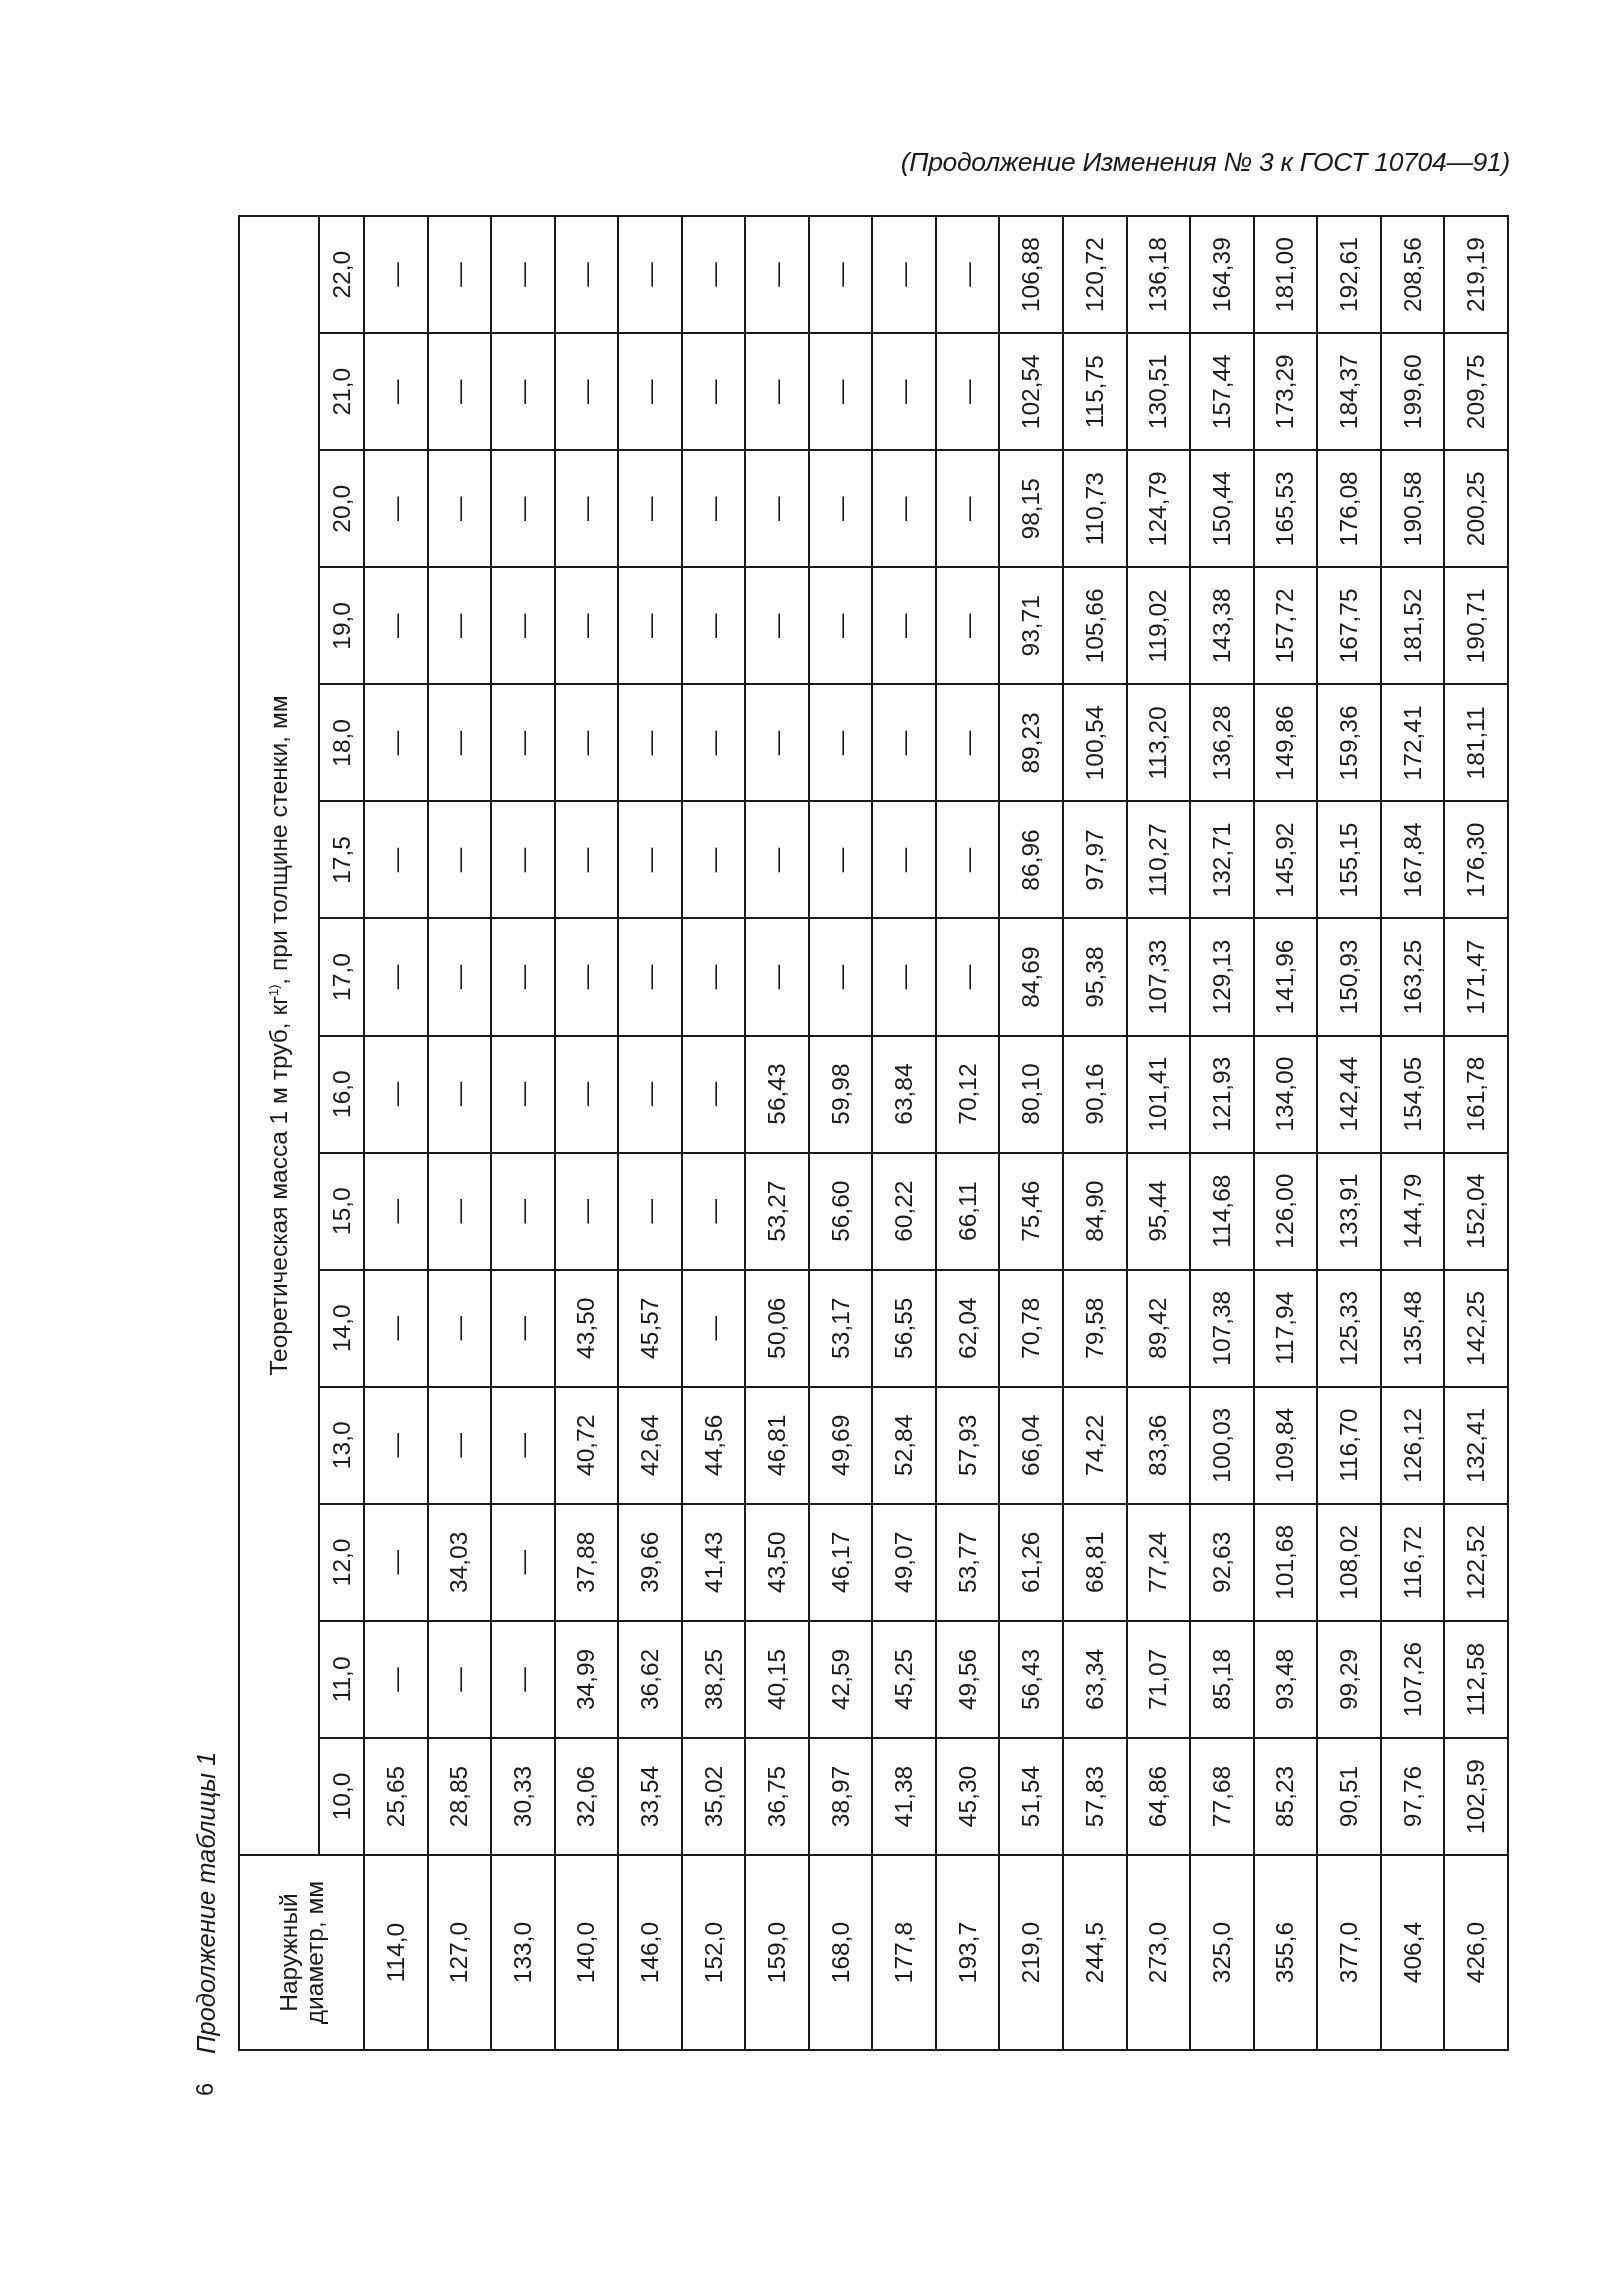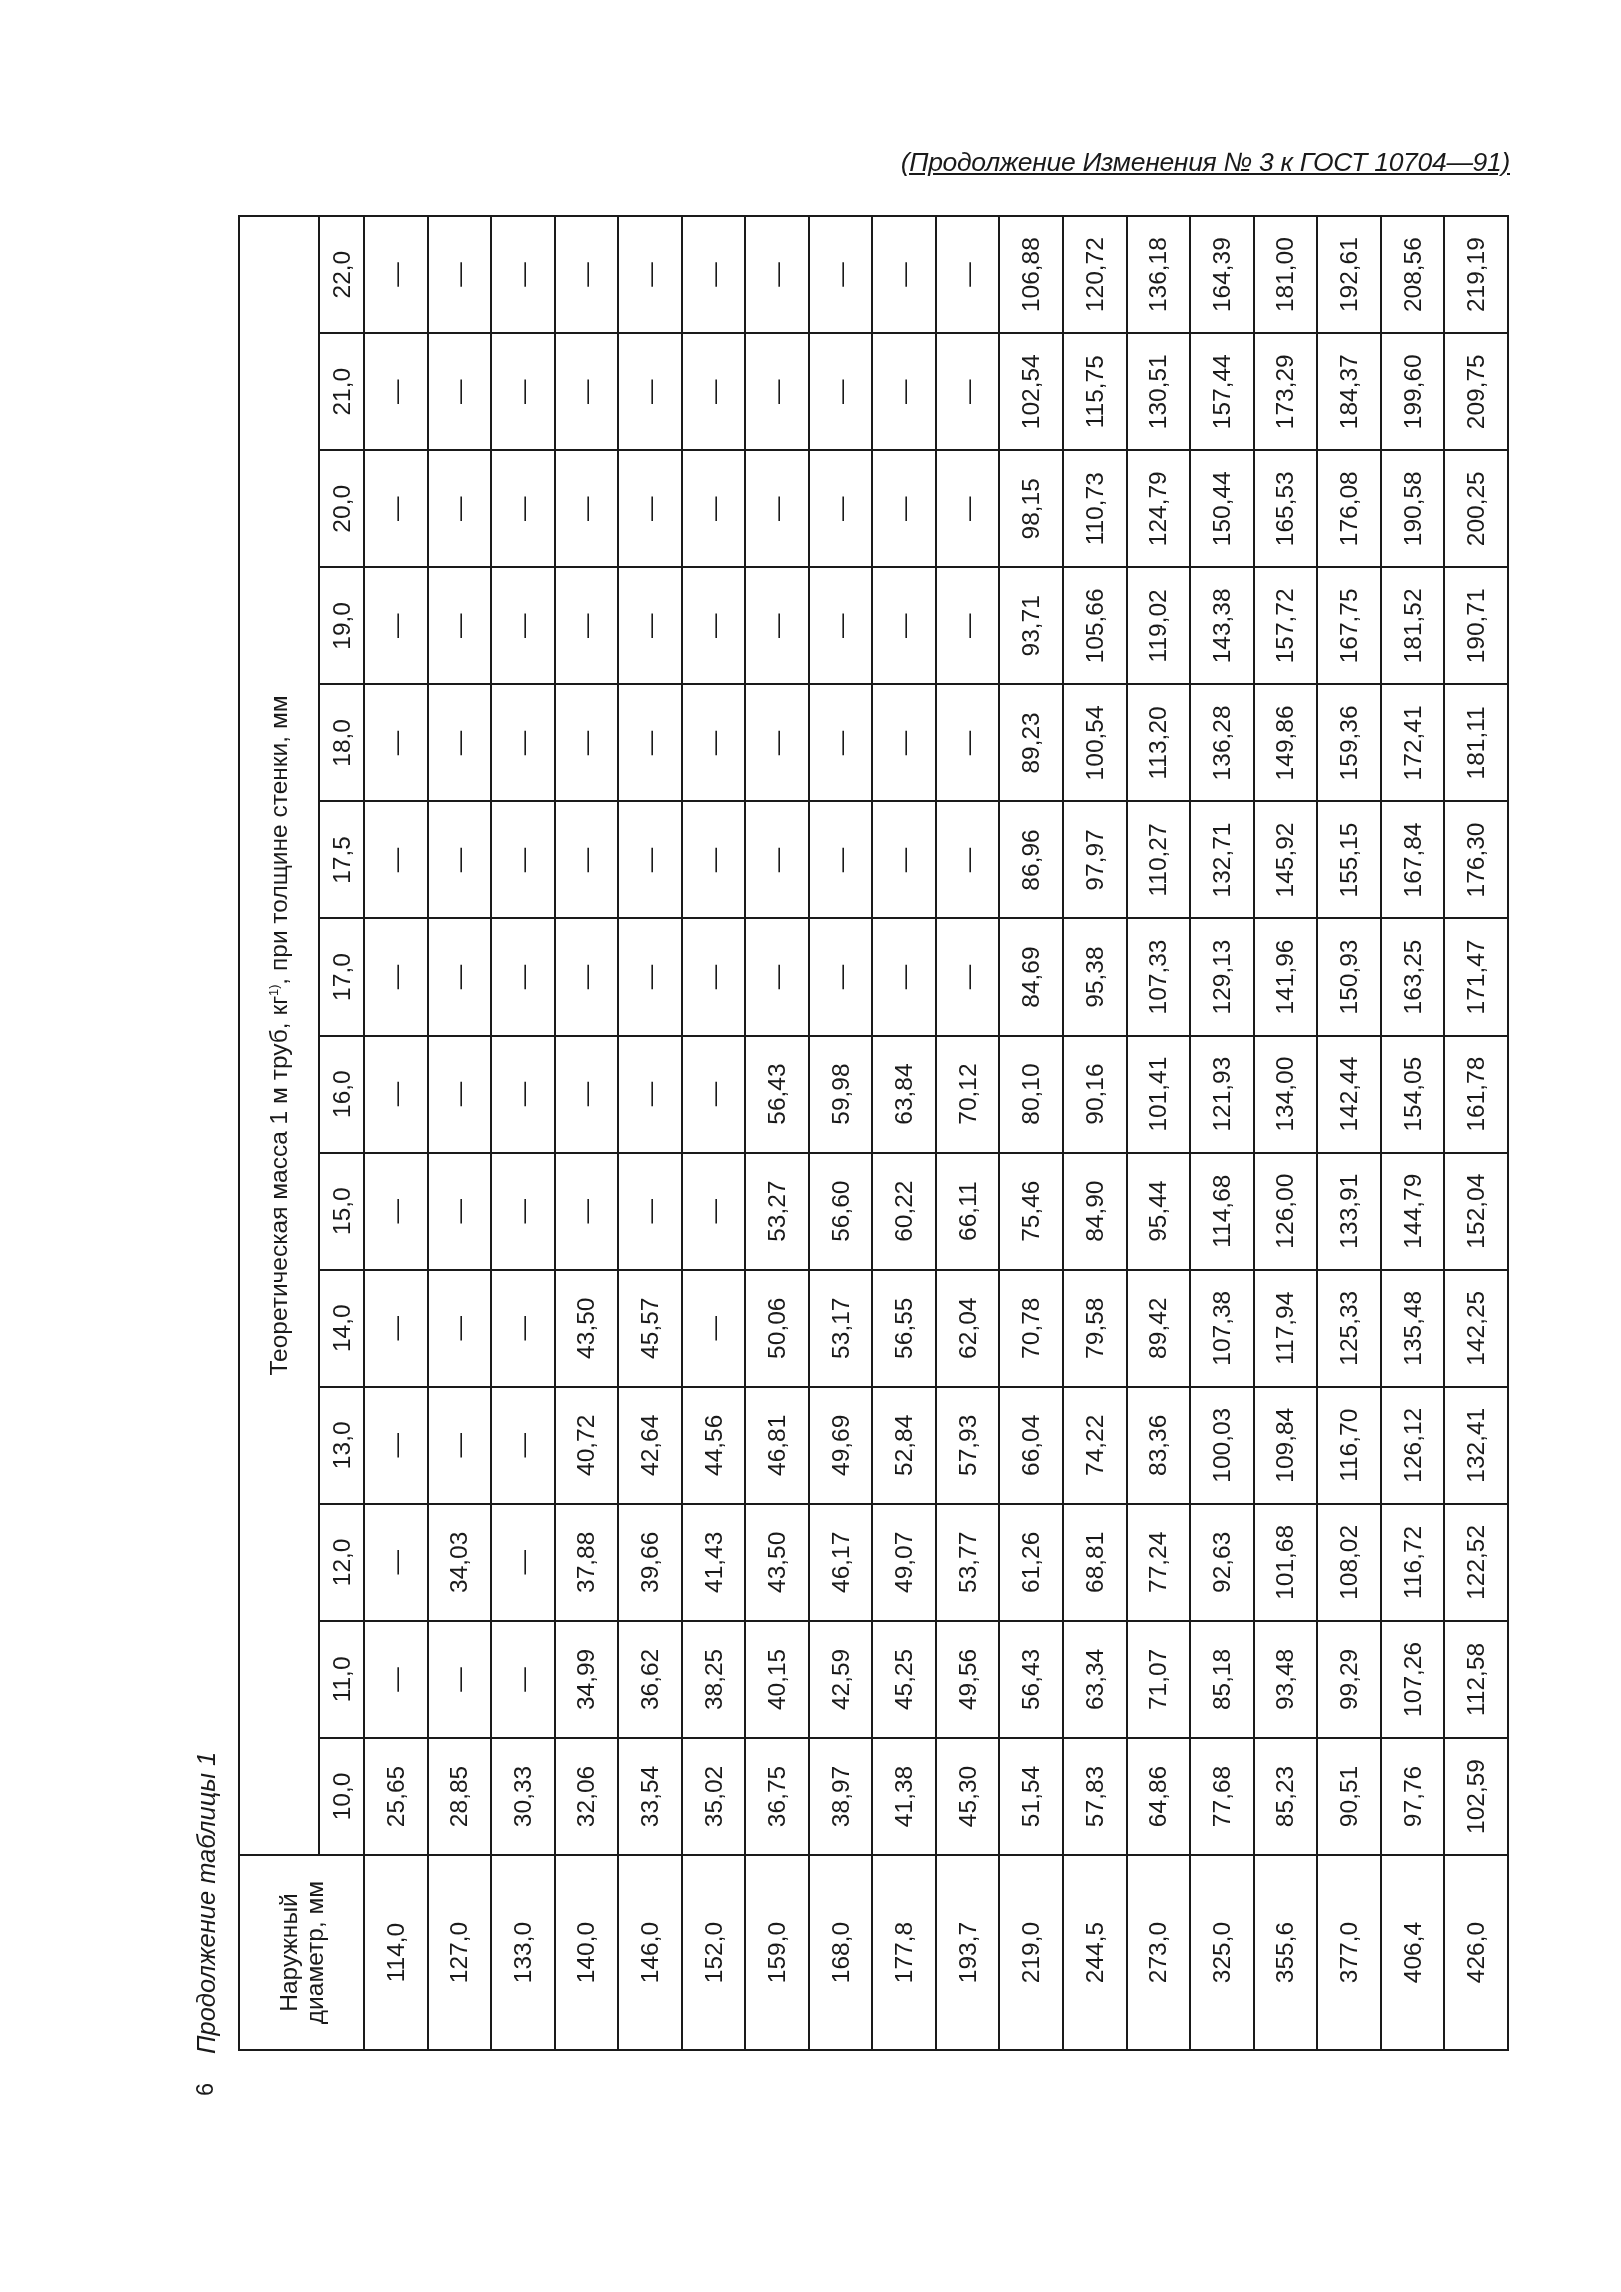--- a/index.html
+++ b/index.html
@@ -1,19 +1,19 @@
 <!DOCTYPE html>
 <html><head>
 <meta charset="utf-8">
 <style>
   html, body { margin:0; padding:0; background:#ffffff; }
   body { width:1621px; height:2293px; position:relative; overflow:hidden;
          font-family:"Liberation Sans", sans-serif; color:#1a1a1a; }
   .page-header { position:absolute; left:843px; top:147px; width:667px; text-align:right;
-                 font-style:italic; font-size:26.5px; letter-spacing:-0.3px;text-decoration:underline; }
+                 font-style:italic; font-size:26.5px; letter-spacing:-0.3px; }
   .side-caption { position:absolute; left:192px; top:2054px; transform-origin:0 0; transform:rotate(-90deg);
                   font-style:italic; font-size:25.5px; white-space:nowrap; }
   .page-num { position:absolute; left:192px; top:2096px; transform-origin:0 0; transform:rotate(-90deg);
               font-size:23.5px; }
   .table-wrap { position:absolute; left:238px; top:2051px; width:1836px; height:1271px;
                 transform-origin:0 0; transform:rotate(-90deg); }
   table.mass { border-collapse:collapse; width:1836px; height:1271px; table-layout:fixed;
                border:2.9px solid #1a1a1a; }
   table.mass td, table.mass th { border:2px solid #1a1a1a; text-align:center; vertical-align:middle;
                padding:0; font-weight:normal; font-size:24.5px; }

